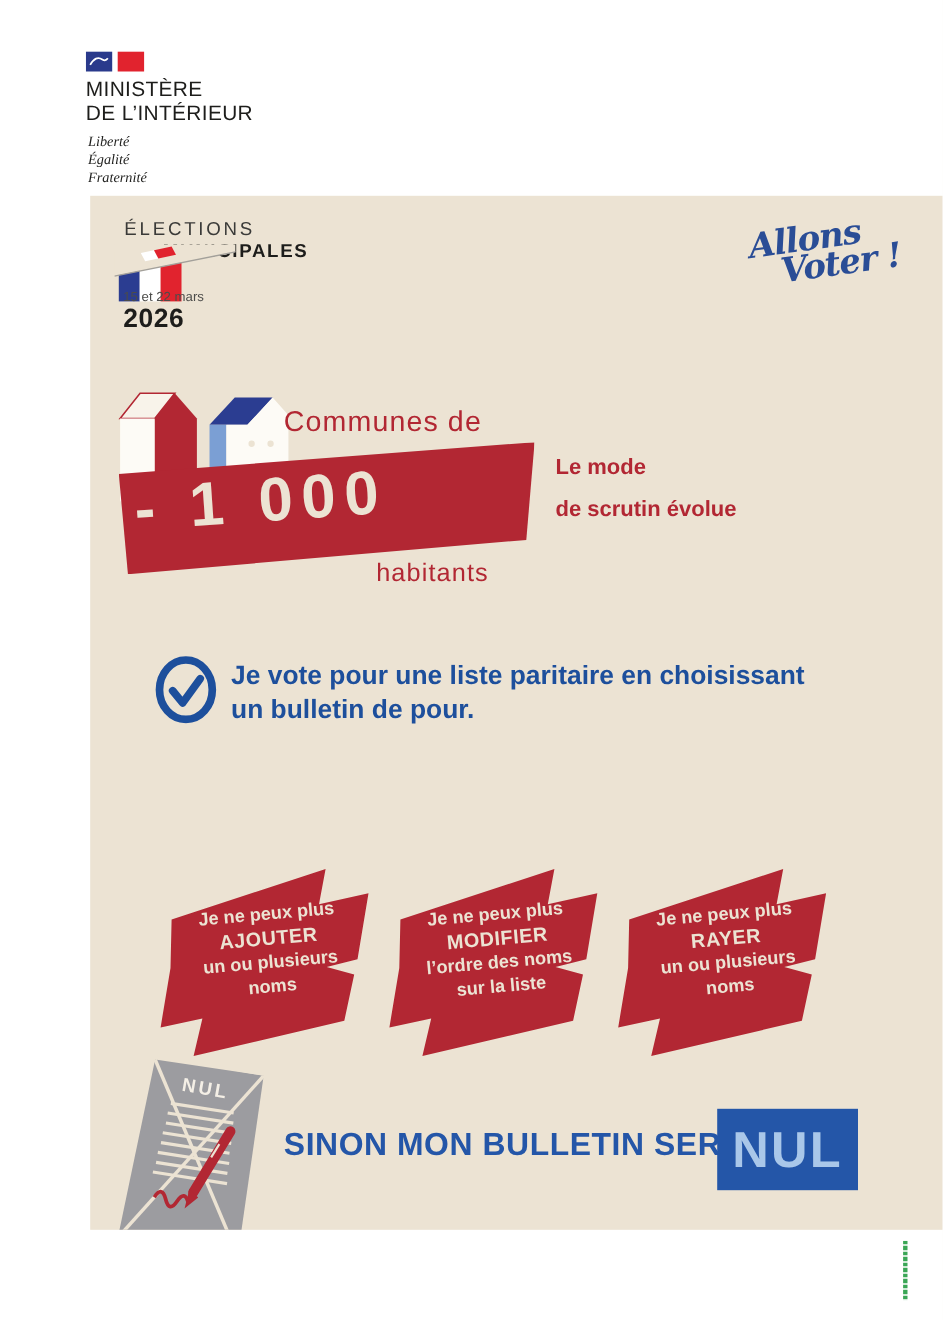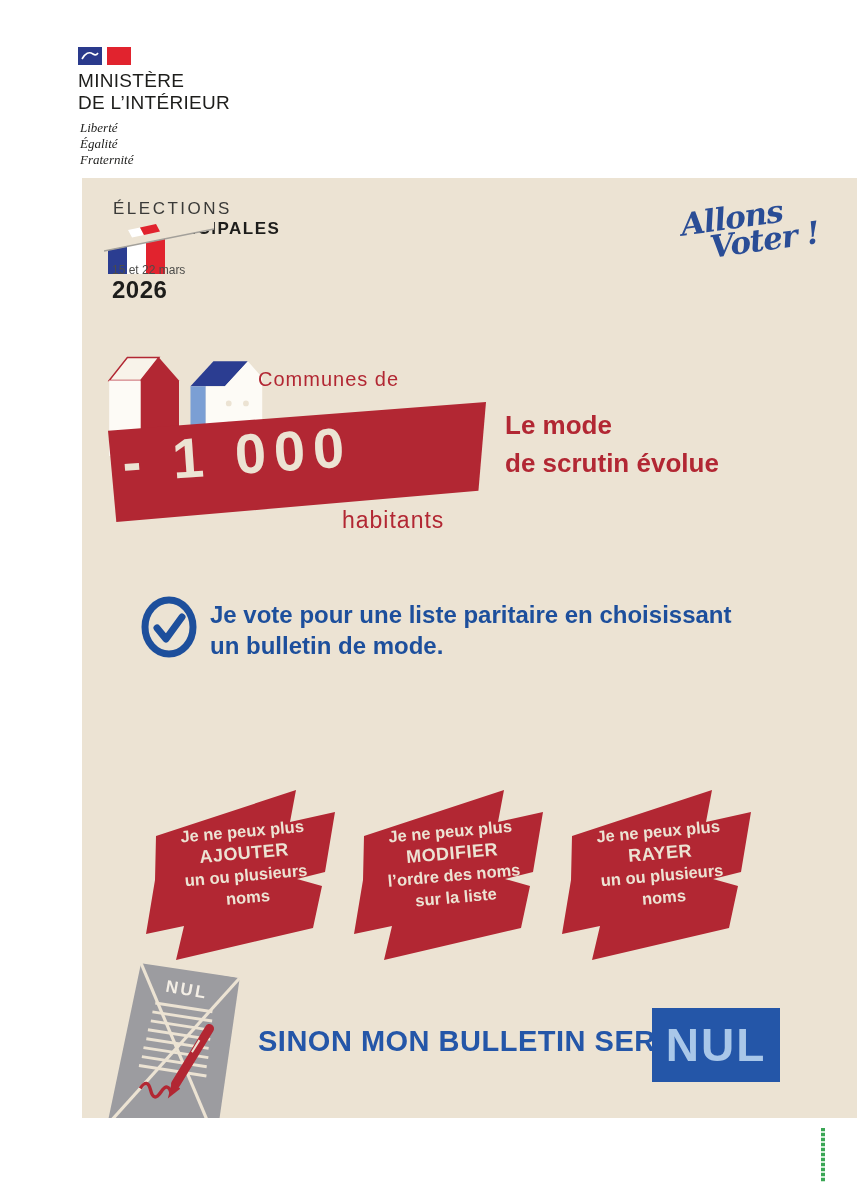--- a/index.html
+++ b/index.html
@@ -16,27 +16,27 @@
 
   .elections-1{font-size:17px;letter-spacing:2.5px;color:#3a3a38;font-weight:400;}
   .elections-2{font-size:17px;letter-spacing:1.5px;color:#1d1d1b;font-weight:700;}
   .dates{font-size:12px;color:#4c4c4a;}
   .year{font-size:24px;font-weight:700;color:#1d1d1b;letter-spacing:.5px;}
 
   .slogan{transform:rotate(-8deg);color:#2a4d96;font-family:"DejaVu Serif",serif;
           font-style:italic;font-weight:700;font-size:31px;line-height:30px;letter-spacing:-1px;}
   .slogan .l2{margin-left:26px;margin-top:-4px;}
 
-  .communes{font-size:20px;color:#b22733;letter-spacing:1px;}
+  .communes{font-size:26px;color:#b22733;letter-spacing:1px;}
   .hero-banner{position:absolute;left:26px;top:224px;width:378px;height:120px;background:#b22733;
                clip-path:polygon(0 24%,100% 0%,98% 74%,2.2% 100%);}
   .hero-number{position:absolute;left:40px;top:244px;color:#ece3d3;font-size:56px;font-weight:700;
                letter-spacing:8px;transform:rotate(-4deg);}
   .habitants{font-size:23px;color:#b22733;letter-spacing:1px;}
-  .headline{font-size:26px;font-weight:700;color:#b22733;line-height:38px;}
+  .headline{font-size:20px;font-weight:700;color:#b22733;line-height:38px;}
 
   .check-text{font-size:24px;font-weight:700;color:#1d4f9c;line-height:31px;}
 
   .attention{width:763px;text-align:center;font-size:40px;font-weight:700;color:#b22733;letter-spacing:3px;}
 
   .ribbon{position:absolute;width:215px;height:190px;}
   .ribbon-text{position:absolute;left:18px;top:44px;width:178px;text-align:center;
                transform:rotate(-5deg);color:#ece3d3;font-weight:700;}
   .ribbon-text .rl{font-size:16.5px;line-height:22px;}
   .ribbon-text .rl.key{font-size:18px;letter-spacing:.5px;}
@@ -117,21 +117,21 @@
       <div>Le mode</div>
       <div>de scrutin évolue</div>
     </div>
 
     <svg class="abs" style="left:58px;top:418px;" width="58" height="62" viewBox="0 0 58 62">
       <ellipse cx="29" cy="31" rx="24" ry="27" fill="none" stroke="#1d4f9c" stroke-width="7"></ellipse>
       <polyline points="17,32 26,43 42,21" fill="none" stroke="#1d4f9c" stroke-width="7" stroke-linecap="round" stroke-linejoin="round"></polyline>
     </svg>
     <div class="abs check-text" style="left:128px;top:421px;">
       <div>Je vote pour une liste paritaire en choisissant</div>
-      <div>un bulletin de mode.</div>
+      <div>un bulletin de pour.</div>
     </div>
 
 
     <div class="ribbon" style="left:56px;top:598px;">
       <svg width="215" height="190" viewBox="0 0 215 190">
         <polygon fill="#b22733" points="18,60 158,14 152,46 197,36 187,96 159,103 184,110 175,152 38,184 46,150 8,158 17,104"></polygon>
       </svg>
       <div class="ribbon-text">
         <div class="rl">Je ne peux plus</div>
         <div class="rl key">AJOUTER</div>

